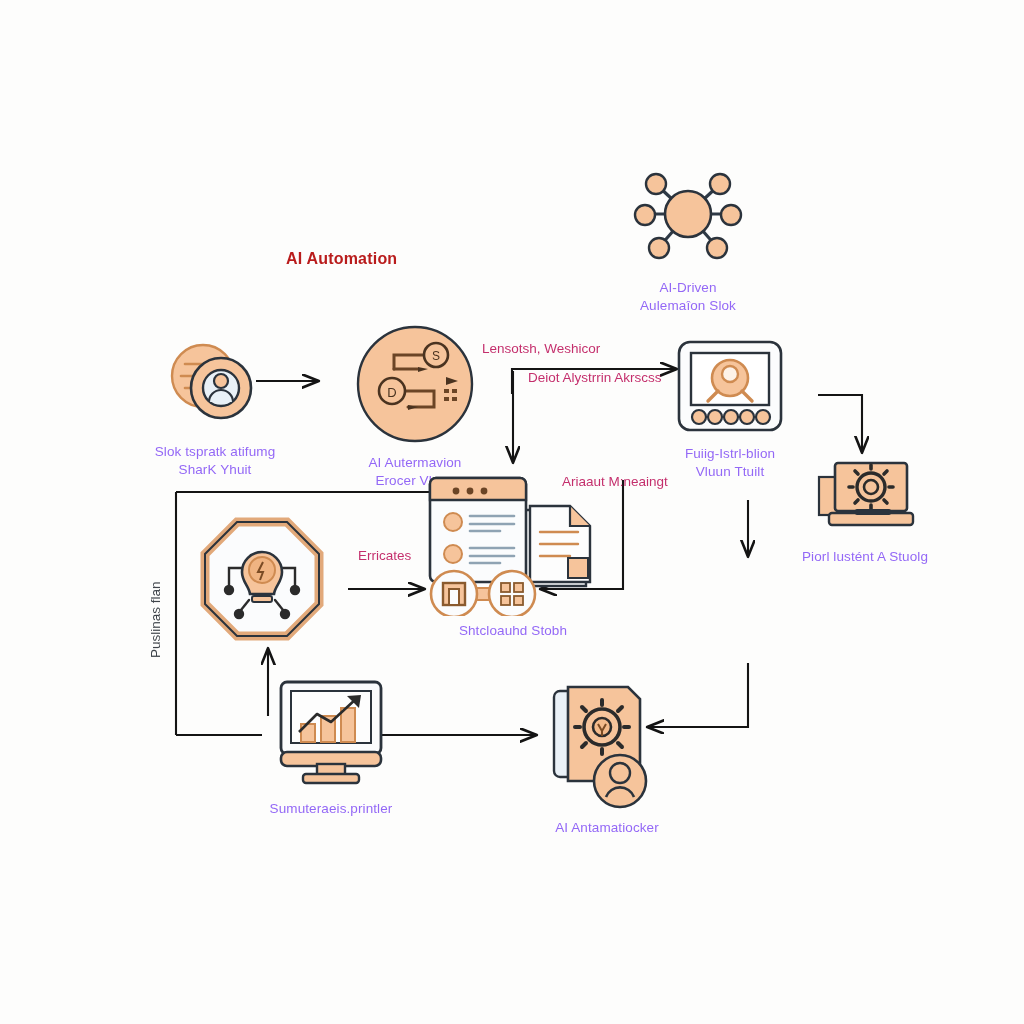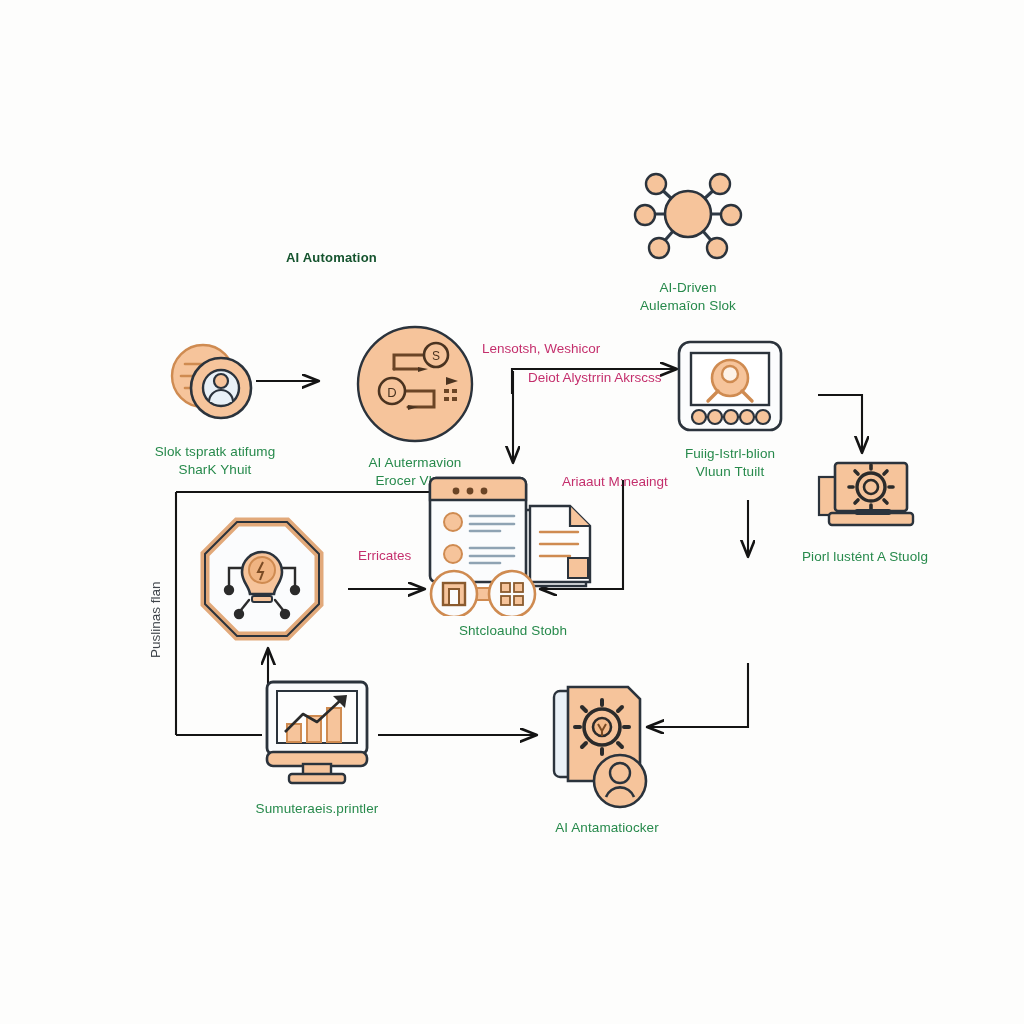--- a/index.html
+++ b/index.html
@@ -26,44 +26,44 @@
     display: flex;
     flex-direction: column;
     align-items: center;
   }
   .node-art {
     position: relative;
   }
   .node-label {
     margin-top: 7px;
     text-align: center;
-    color: #15803d;
+    color: #8b5cf6;
     font-size: 13.5px;
     line-height: 1.28;
     letter-spacing: 0.1px;
     white-space: pre;
     filter: blur(0.25px);
     opacity: 0.92;
   }
   .edge-label {
     position: absolute;
     color: #be185d;
     font-size: 13.5px;
     line-height: 1.25;
     white-space: pre;
     filter: blur(0.25px);
     opacity: 0.9;
   }
   #page-title {
     position: absolute;
     left: 286px;
     top: 250px;
-    font-size: 13px;
+    font-size: 16px;
     font-weight: bold;
-    color: #14532d;
+    color: #b91c1c;
     letter-spacing: 0.2px;
   }
   .vertical-label {
     position: absolute;
     transform: rotate(-90deg);
     transform-origin: left top;
     color: #2b3138;
     font-size: 13.5px;
     white-space: pre;
     filter: blur(0.25px);
@@ -306,21 +306,21 @@
             <rect x="94" y="113" width="9" height="9"></rect>
           <rect x="81" y="126" width="9" height="9"></rect>
             <rect x="94" y="126" width="9" height="9"></rect>
         </g>
       </svg>
     </div>
     <div class="node-label" style="margin-top:2px;">Shtcloauhd Stobh</div>
   </div>
 
 
-  <div class="node" style="left:242px; top:676px; width:150px;">
+  <div class="node" style="left:256px; top:676px; width:150px;">
     <div class="node-art">
       <svg width="124" height="110" viewBox="0 0 124 110">
         <rect x="12" y="6" width="100" height="72" rx="6" fill="#fbfcfd" stroke="#2b333c" stroke-width="2.8"></rect>
         <rect x="22" y="15" width="80" height="52" fill="#fdfdfd" stroke="#2b333c" stroke-width="2"></rect>
         <g fill="#f6c49b" stroke="#cf8b51" stroke-width="2">
           <rect x="32" y="48" width="14" height="18"></rect>
           <rect x="52" y="40" width="14" height="26"></rect>
           <rect x="72" y="32" width="14" height="34"></rect>
         </g>
         <path d="M30,56 L48,38 L62,46 L88,22" fill="none" stroke="#2b2b2b" stroke-width="2.6" stroke-linejoin="round"></path>

